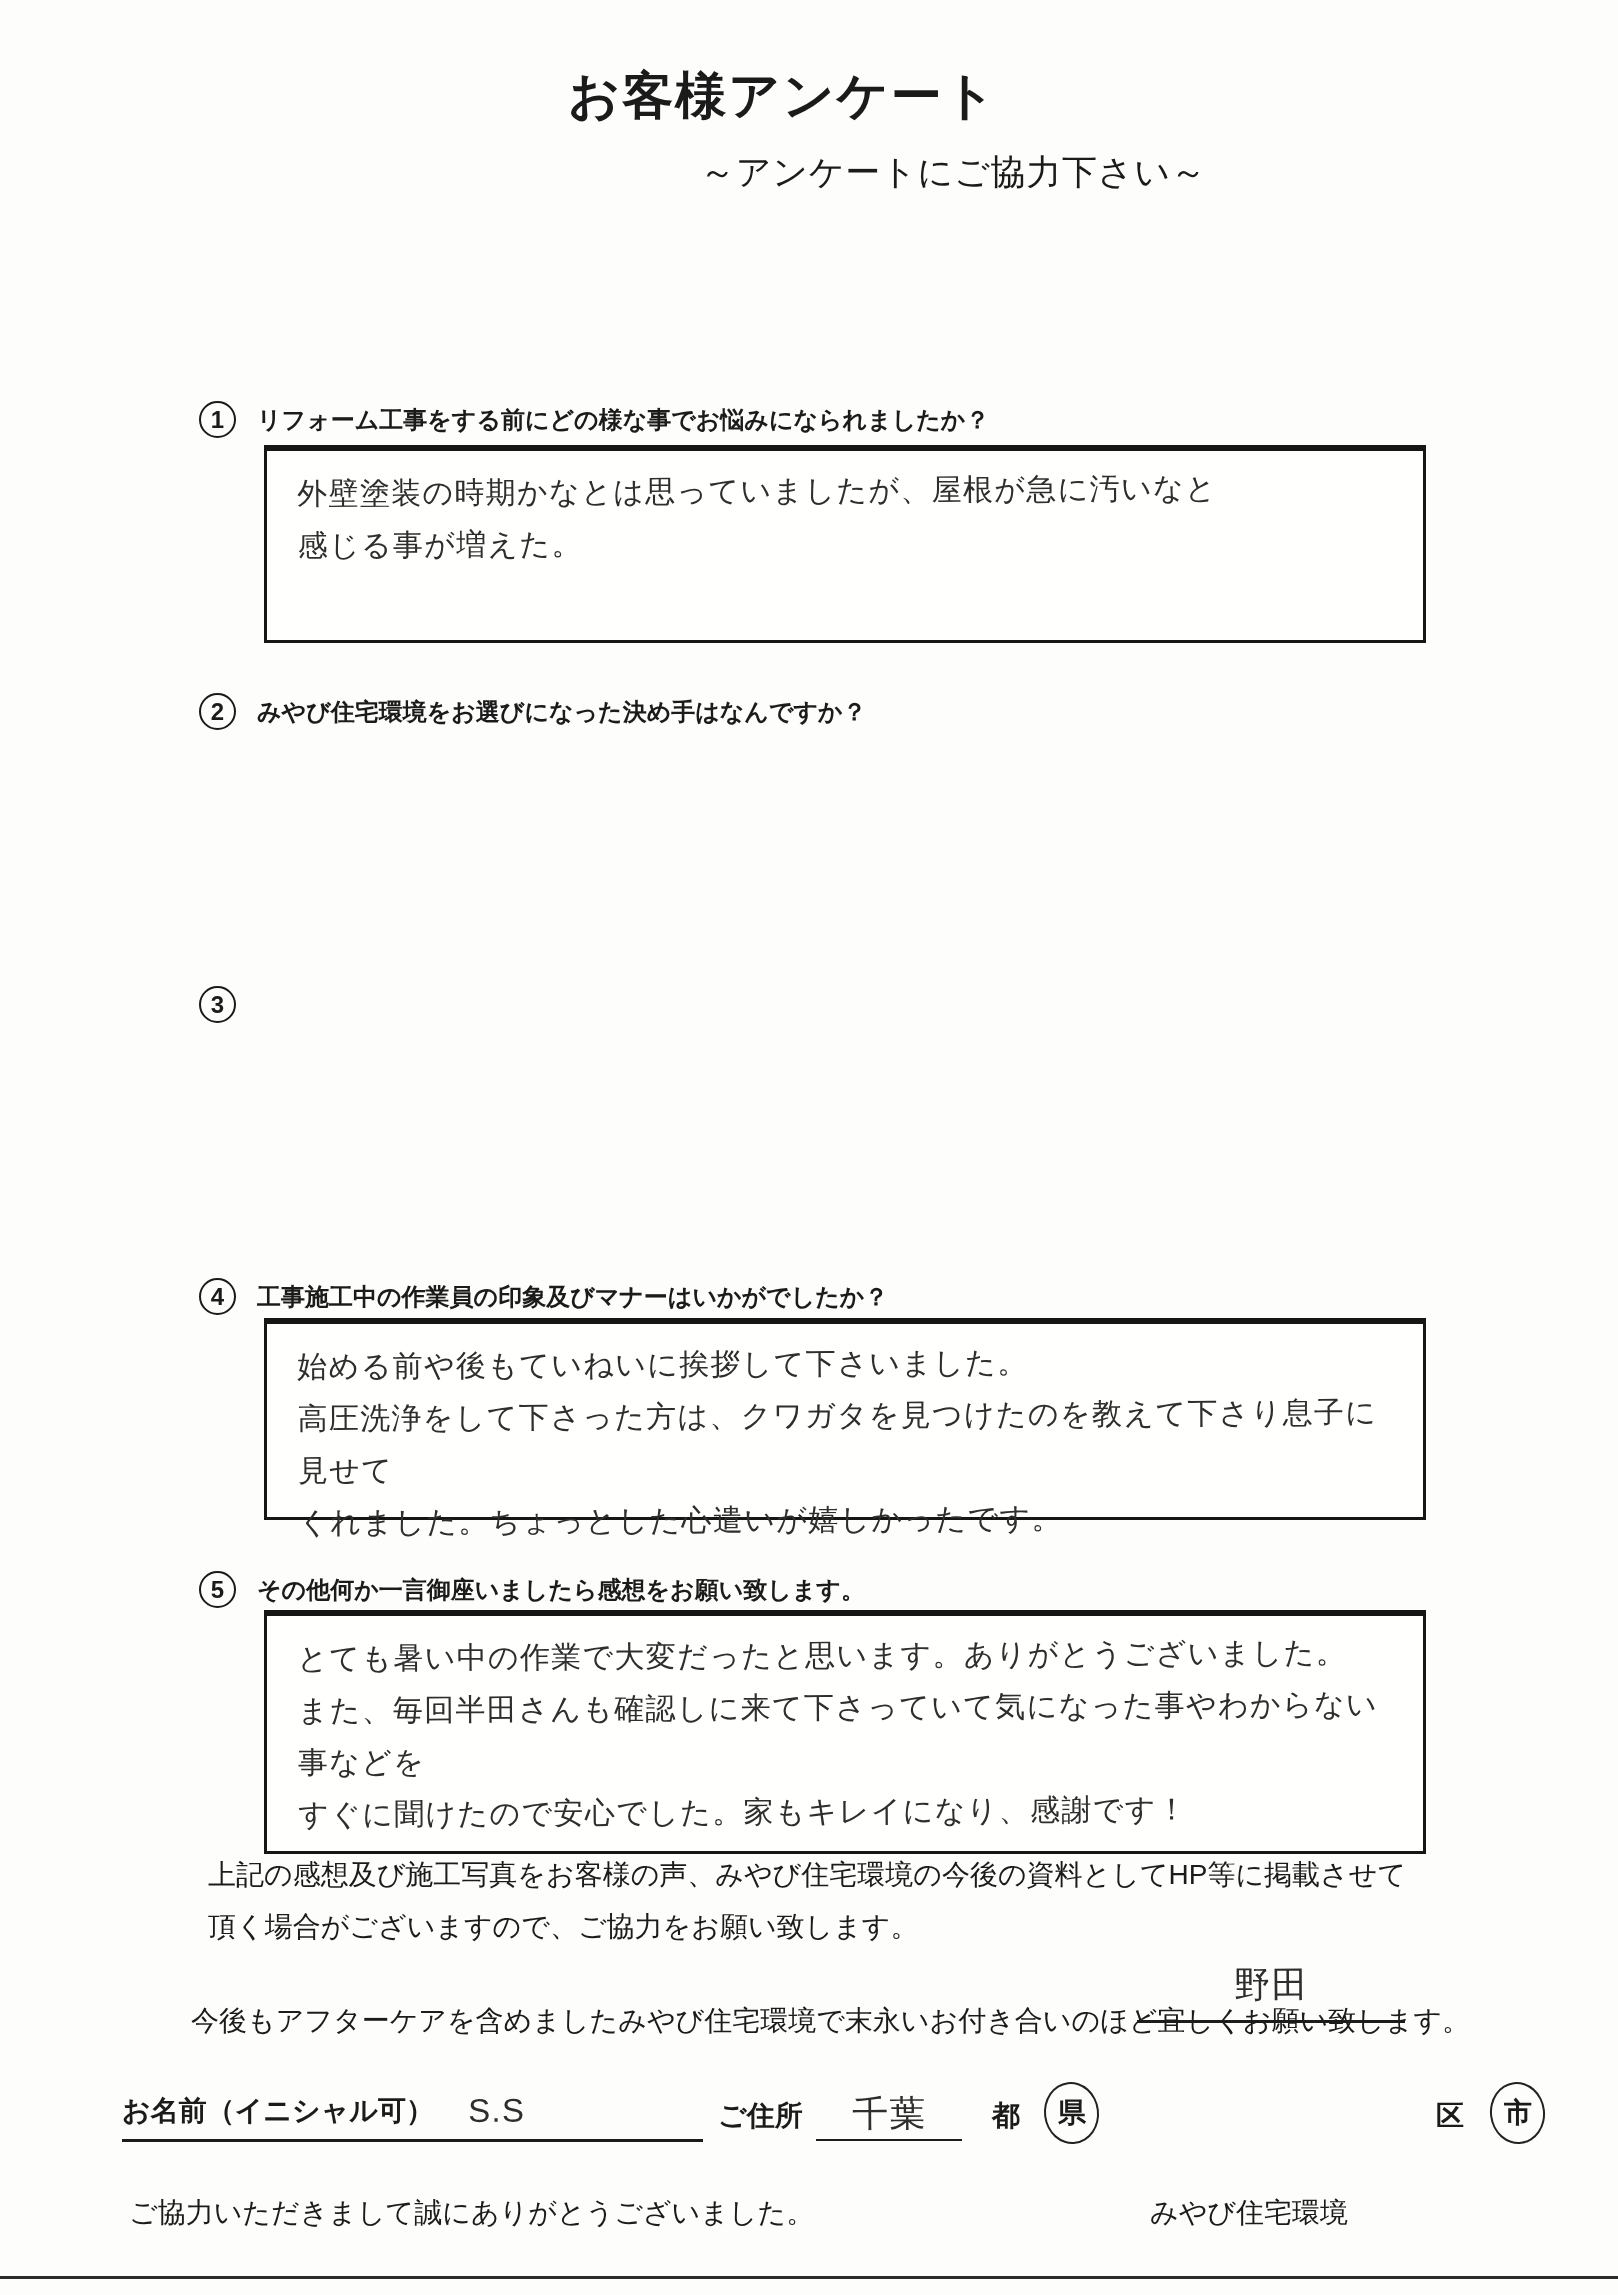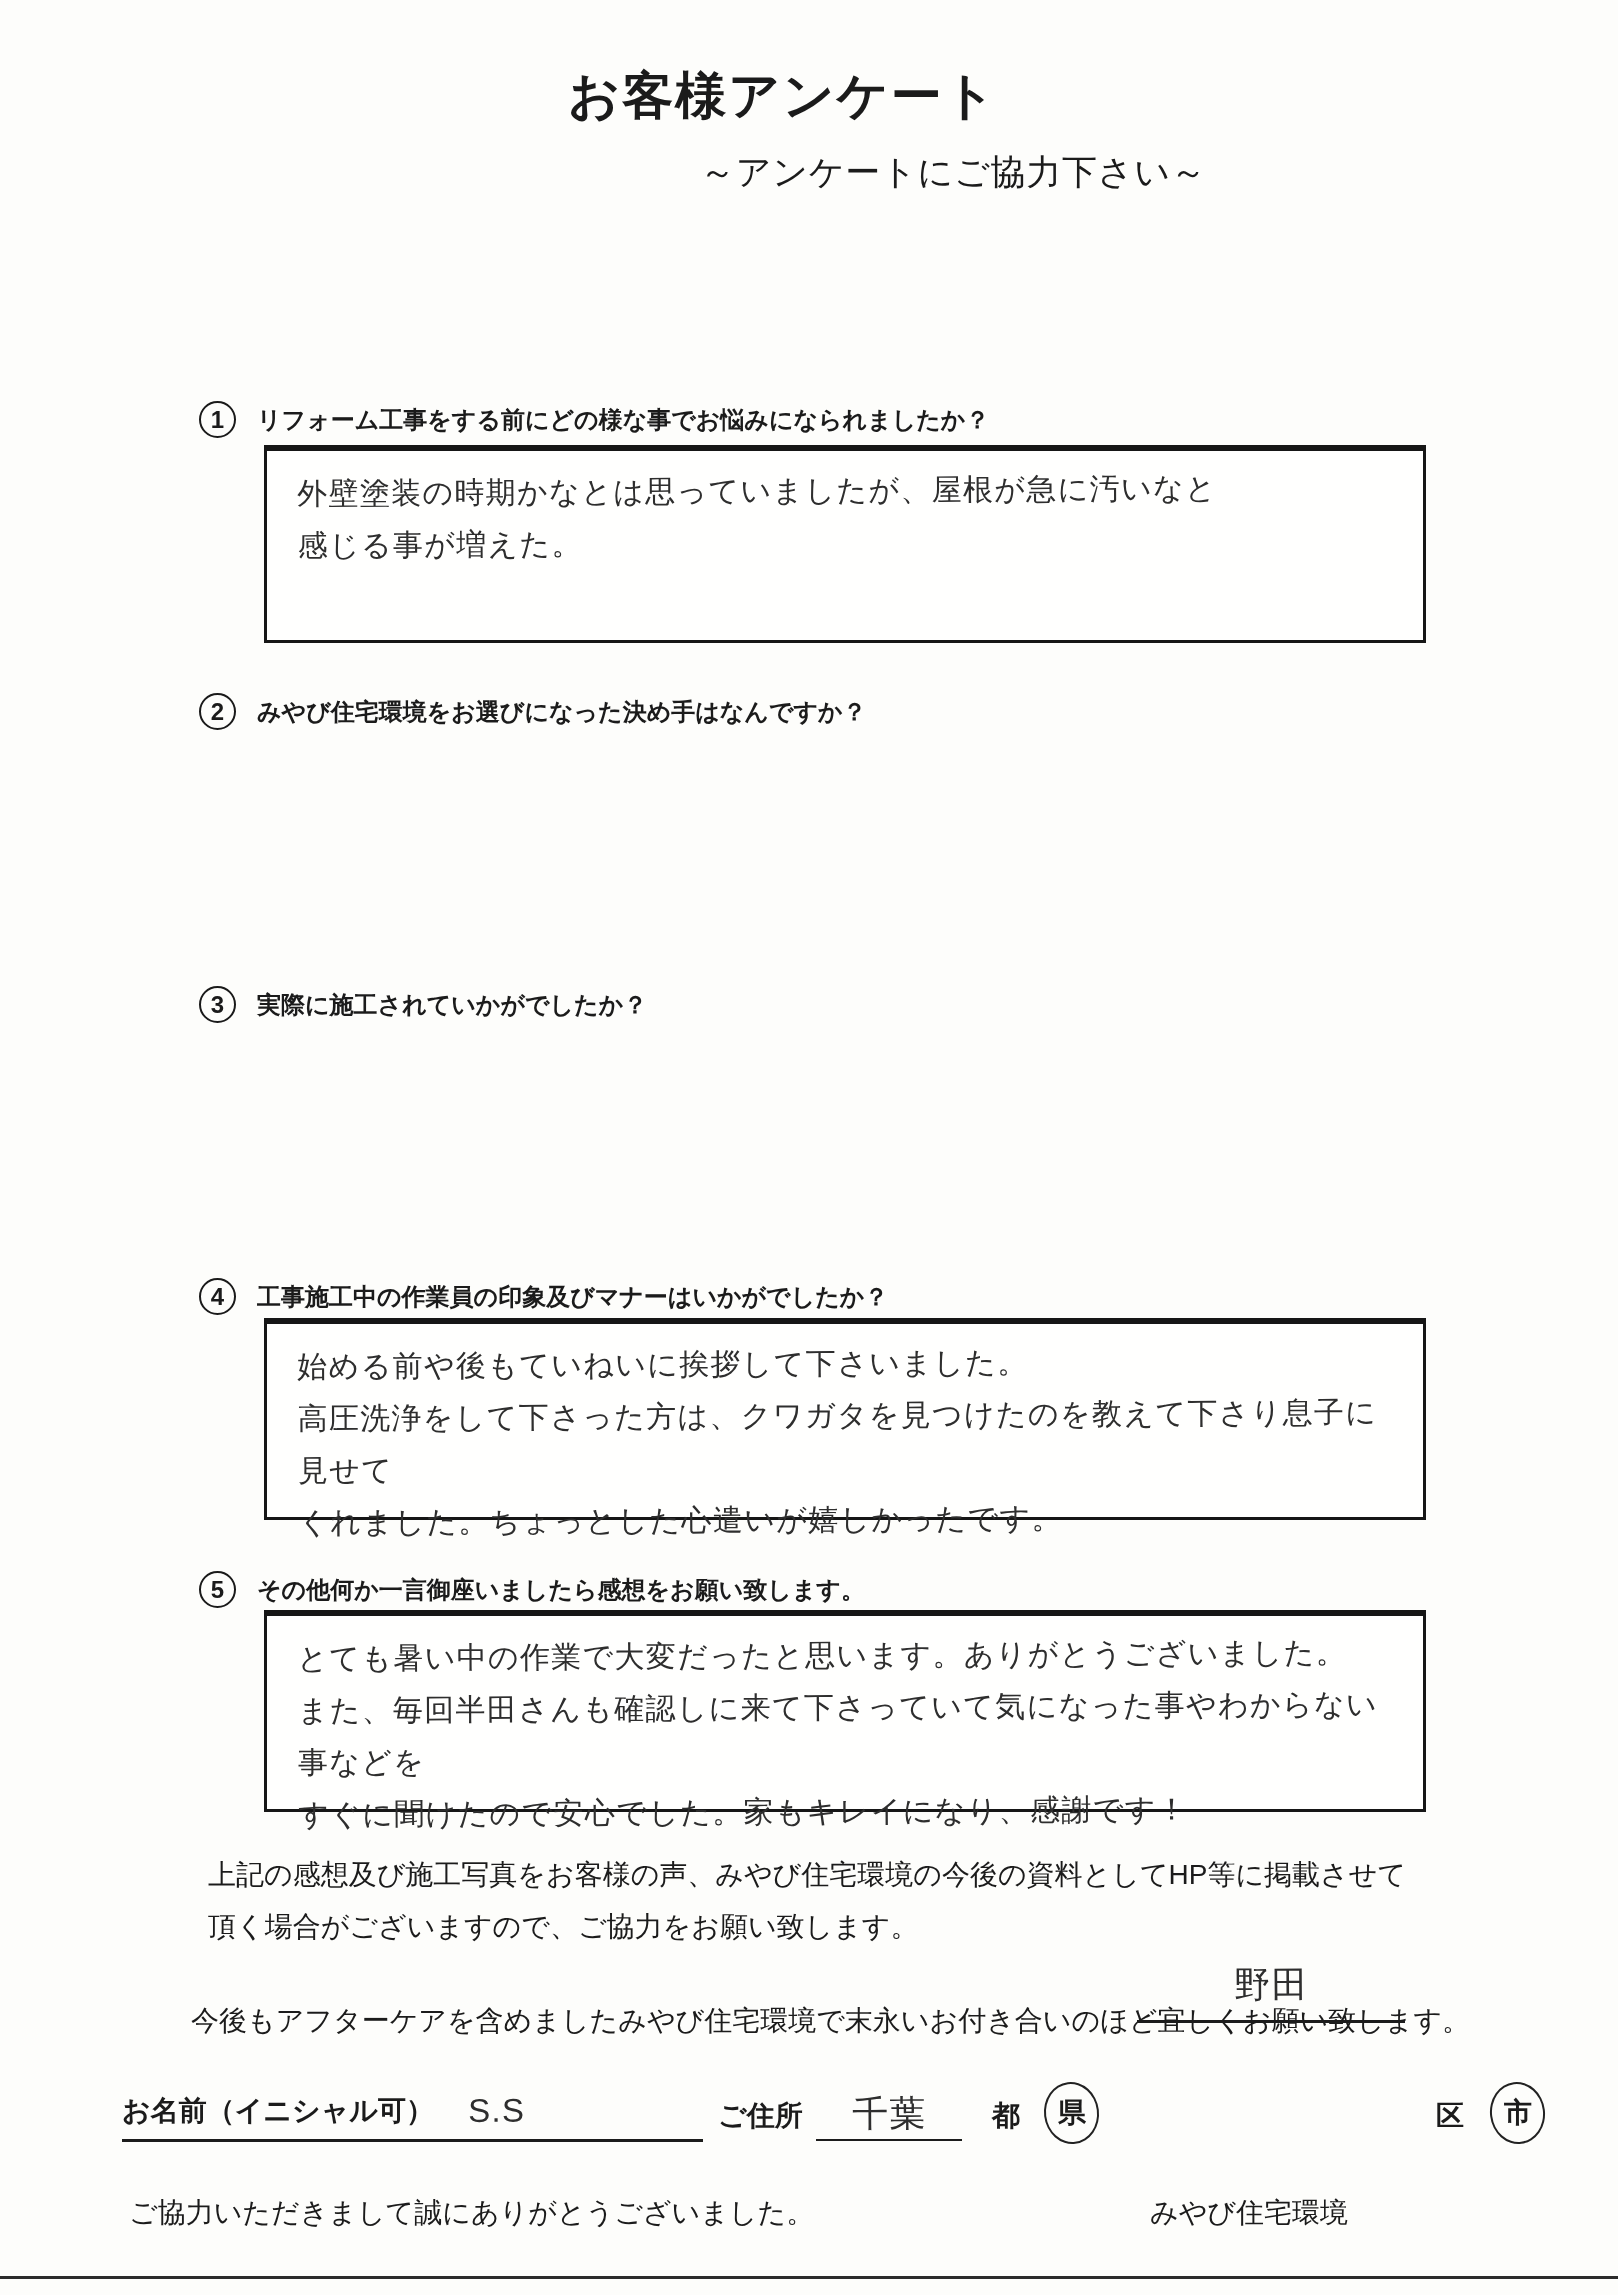--- a/index.html
+++ b/index.html
@@ -49,21 +49,21 @@
   .handwriting {
     color:#2e2e2e;
     transform:rotate(-0.35deg);
     transform-origin:left top;
     letter-spacing:1.3px;
   }
   .box1 { top:445px;  height:198px; }
   .box2 { top:738px; height:204px; }
   .box3 { top:1029px; height:200px; }
   .box4 { top:1318px; height:202px; }
-  .box5 { top:1610px; height:202px; }
+  .box5 { top:1610px; height:244px; }
   .h1 { top:401px; }
   .h2 { top:693px; }
   .h3 { top:986px; }
   .h4 { top:1278px; }
   .h5 { top:1571px; }
   .footer-notice {
     position:absolute; left:208px; top:1849px;
     font-size:28px; line-height:1.85; white-space:pre-line;
   }
   .footer-closing {
@@ -124,21 +124,20 @@
 感じる事が増えた。</div>
   </div>
 
   <div class="q-header h2">
     <span class="q-num">2</span>
     <span class="q-label">みやび住宅環境をお選びになった決め手はなんですか？</span>
   </div>
 
   <div class="q-header h3">
     <span class="q-num">3</span>
-    <span class="q-label">実際に施工されていかがでしたか？</span>
   </div>
 
   <div class="q-header h4">
     <span class="q-num">4</span>
     <span class="q-label">工事施工中の作業員の印象及びマナーはいかがでしたか？</span>
   </div>
   <div class="answer-box box4">
     <div class="answer-text handwriting">始める前や後もていねいに挨拶して下さいました。
 高圧洗浄をして下さった方は、クワガタを見つけたのを教えて下さり息子に見せて
 くれました。ちょっとした心遣いが嬉しかったです。</div>

